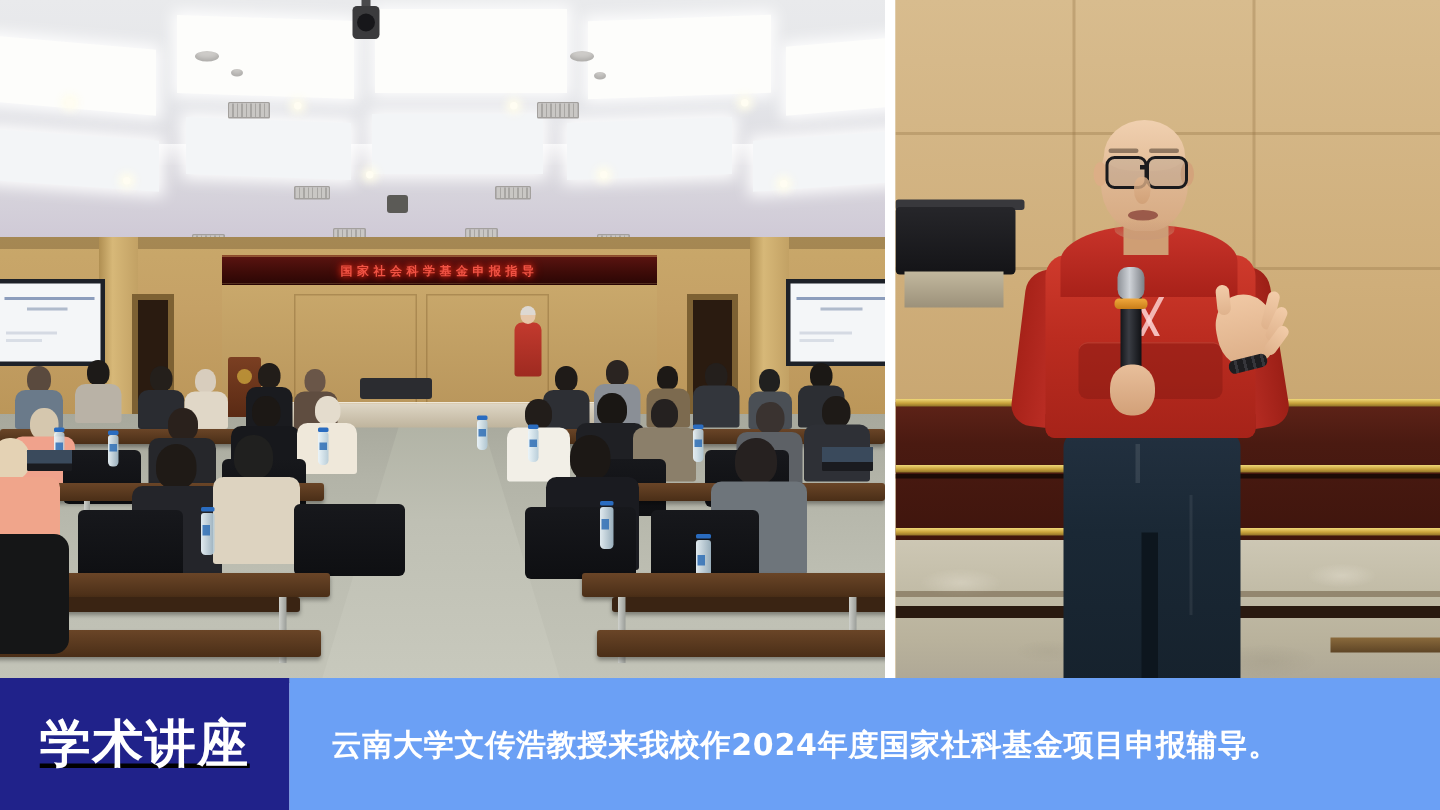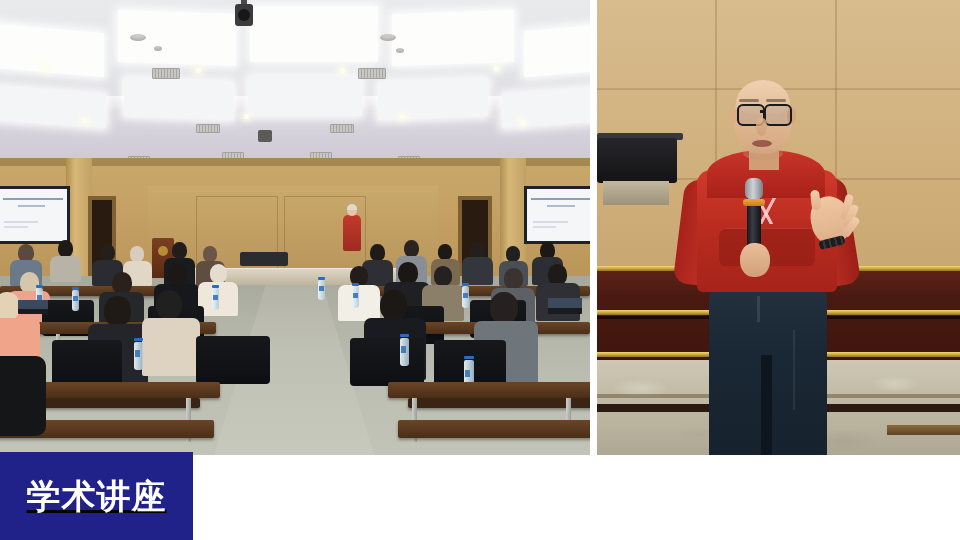--- a/index.html
+++ b/index.html
@@ -247,20 +247,23 @@
     <div class="spot" style="left:386px;top:170px;"></div>
 
     <div class="wall"></div>
     <div class="wall-top-shadow"></div>
     <div class="pillar" style="left:66px;"></div>
     <div class="pillar" style="left:500px;"></div>
     <div class="stage-wall"></div>
     <div class="stage-panel" style="left:196px;top:196px;width:80px;height:72px;"></div>
     <div class="stage-panel" style="left:284px;top:196px;width:80px;height:72px;"></div>
 
+    <div class="banner">
+      <span class="banner-txt">国家社会科学基金申报指导</span>
+    </div>
 
     <div class="screen" style="left:-4px;top:186px;width:68px;height:52px;">
       <div class="sl" style="top:18%;"></div>
       <div class="sl sl2" style="top:30%;width:40%;left:28%;"></div>
       <div class="sl sl2" style="top:62%;width:50%;left:8%;opacity:.35;"></div>
       <div class="sl sl2" style="top:72%;width:34%;left:8%;opacity:.3;"></div>
     </div>
     <div class="screen" style="left:524px;top:186px;width:70px;height:52px;">
       <div class="sl" style="top:18%;"></div>
       <div class="sl sl2" style="top:30%;width:40%;left:28%;"></div>
@@ -468,15 +471,18 @@
     <div class="sp-finger" style="left:250px;top:204px;width:8px;height:24px;transform:rotate(24deg);"></div>
     <div class="sp-finger" style="left:250px;top:216px;width:8px;height:22px;transform:rotate(36deg);"></div>
     <div class="sp-finger" style="left:214px;top:190px;width:9px;height:20px;transform:rotate(-6deg);"></div>
     <div class="sp-bracelet"></div>
   </div>
 
   <div id="caption-bar">
     <div id="caption-badge" style="background: rgb(32, 34, 138);">
       <span id="badge-text" style="color: rgb(255, 255, 255);">学术讲座</span>
     </div>
+    <div id="caption-body" style="background: rgb(107, 160, 245);">
+      <span id="caption-text" style="color: rgb(255, 255, 255);">云南大学文传浩教授来我校作2024年度国家社科基金项目申报辅导。</span>
+    </div>
   </div>
 
 </div>
 
 </body></html>

